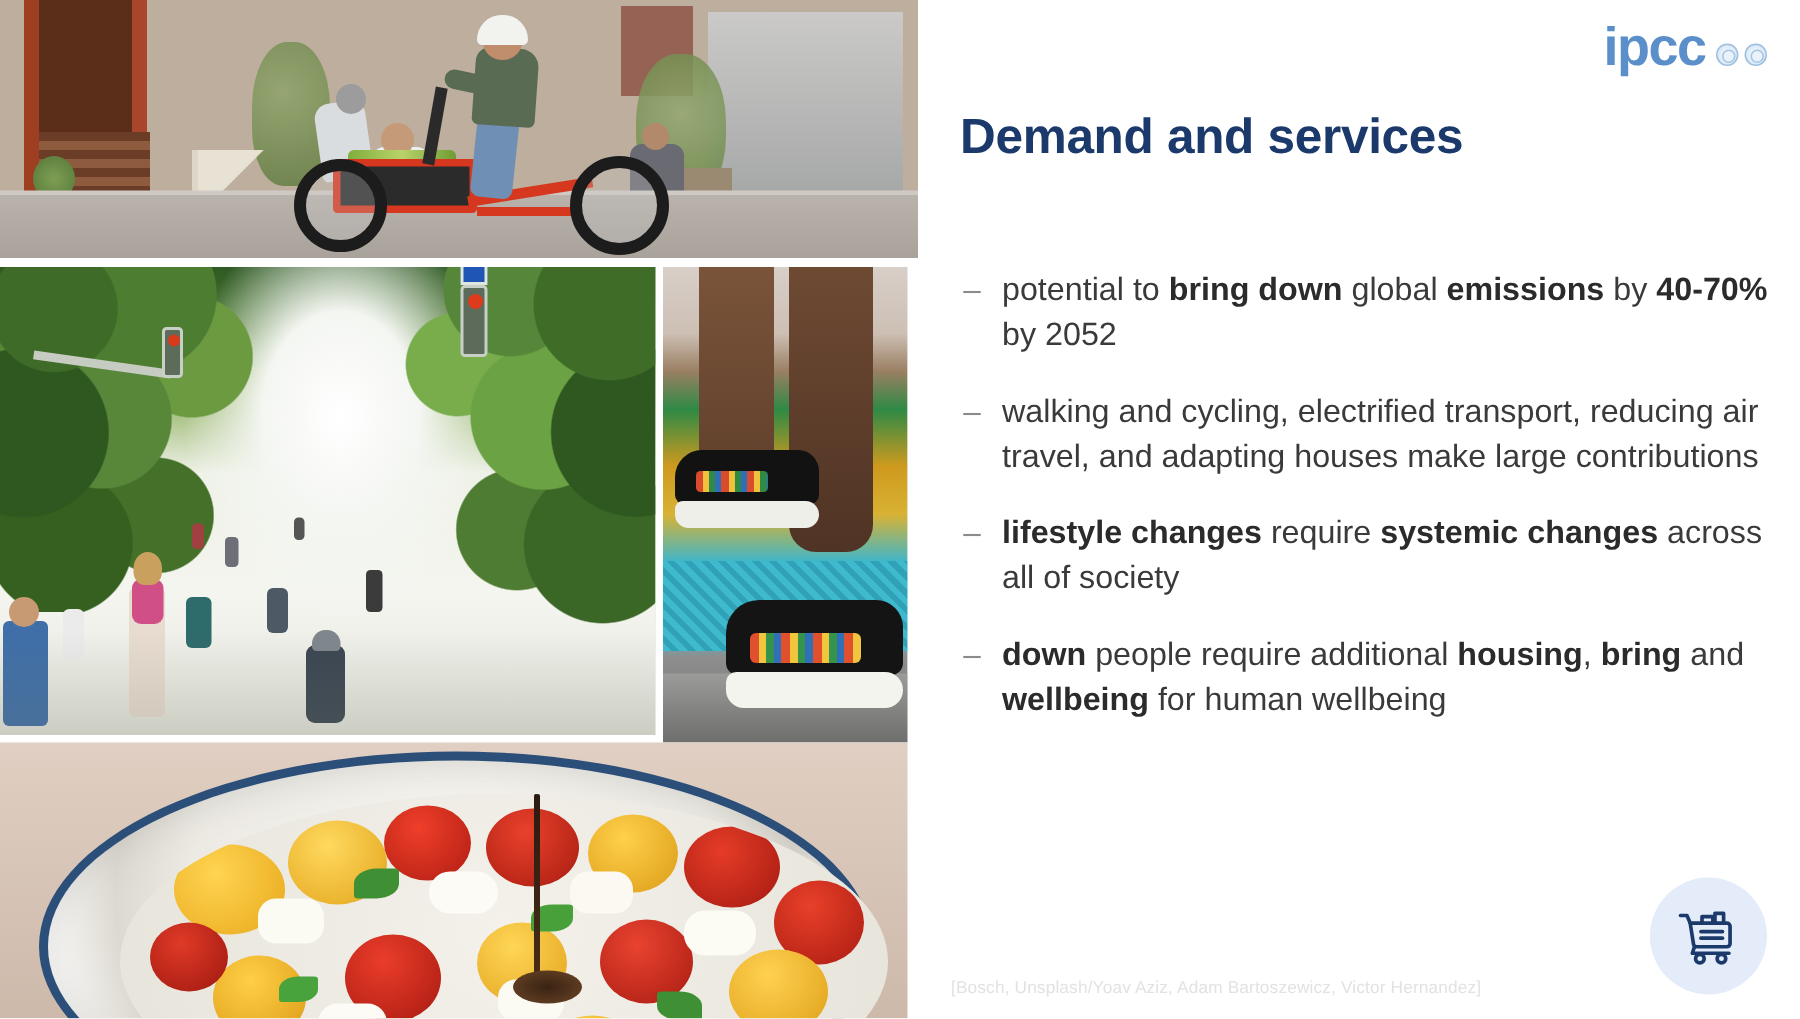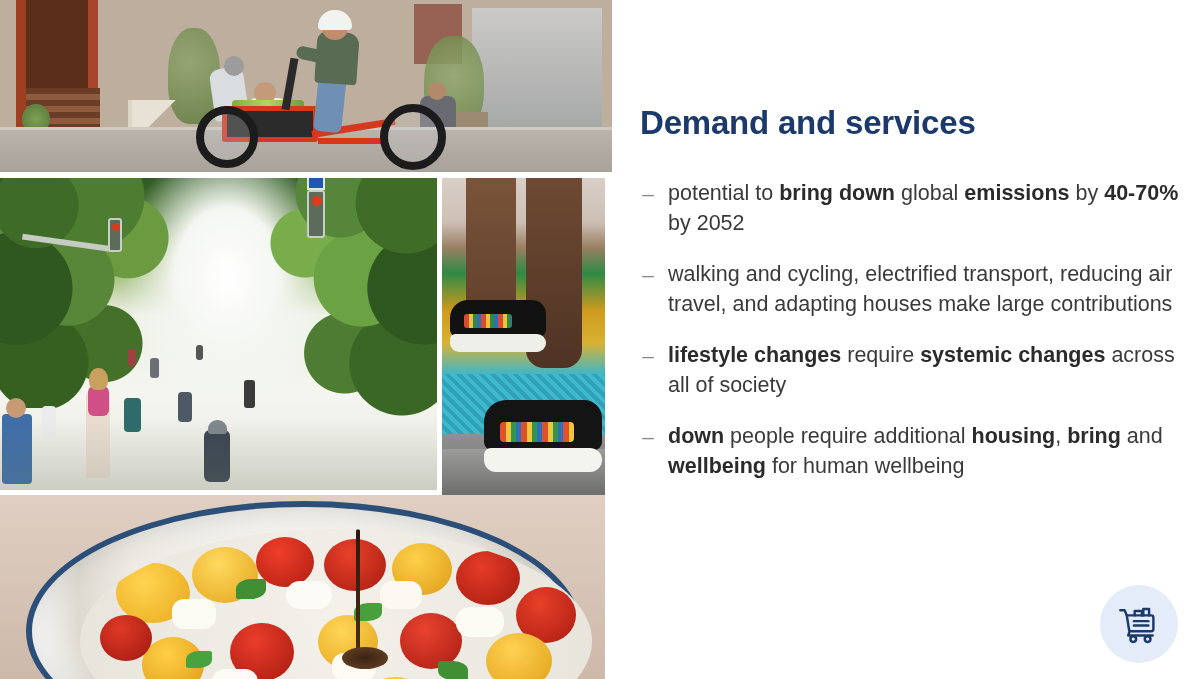--- a/index.html
+++ b/index.html
@@ -174,21 +174,21 @@
 
   .logo-wrap { position:absolute; right:22px; top:14px; display:flex; align-items:flex-start; gap:7px; }
   .logo-text { font-size:36px; font-weight:700; letter-spacing:-1px; color:#5b8fc9;
     font-family:"Liberation Sans", sans-serif; line-height:.95; }
   .un-emblems { display:flex; gap:4px; margin-top:15px; }
   .emblem { width:15px; height:15px; border-radius:50%; border:1.4px solid #9cbfe0;
     background:radial-gradient(circle,#eaf2fa 40%,#c9ddef); position:relative; }
   .emblem::after { content:""; position:absolute; left:3px; top:3px; width:7px; height:7px;
     border-radius:50%; border:1px solid #a5c6e4; }
 
-  .slide-title { position:absolute; left:28px; top:104px; font-size:33px; font-weight:700;
+  .slide-title { position:absolute; left:28px; top:72px; font-size:33px; font-weight:700;
     color:#1b3a6b; letter-spacing:-.2px; }
 
   .bullets { position:absolute; left:16px; top:178px; width:560px; }
   .bullet { display:flex; margin-bottom:21px; }
   .bullet:last-child { margin-bottom:0; }
   .dash { width:40px; flex:0 0 40px; color:#8b8b8b; font-size:21px; line-height:30px;
     text-align:center; padding-top:1px; }
   .btext { flex:1; font-size:21.5px; line-height:30px; color:#3a3a3a; }
   .btext b { font-weight:700; color:#2b2b2b; }
 
@@ -319,20 +319,27 @@
         <div class="veg" style="left:358px;top:132px;width:30px;height:19px;background:#3f8f34;border-radius:10% 50% 10% 50%;"></div>
         <div class="veg" style="left:106px;top:122px;width:26px;height:17px;background:#49a33c;border-radius:50% 10% 50% 10%;"></div>
         <div class="drizzle"></div>
         <div class="drizzle-pool"></div>
       </div>
     </div>
   </div>
 
   <div class="content">
 
+    <div class="logo-wrap">
+      <div class="logo-text">ipcc</div>
+      <div class="un-emblems">
+        <span class="emblem"></span>
+        <span class="emblem"></span>
+      </div>
+    </div>
 
     <h1 class="slide-title">Demand and services</h1>
 
     <div class="bullets">
       <div class="bullet">
         <div class="dash">–</div>
         <div class="btext"><span>potential to </span><b>bring down</b><span> global </span><b>emissions</b><span> by </span><b>40-70%</b><span> by 2052</span></div>
       </div>
       <div class="bullet">
         <div class="dash">–</div>
@@ -341,20 +348,21 @@
       <div class="bullet">
         <div class="dash">–</div>
         <div class="btext"><b>lifestyle changes</b><span> require </span><b>systemic changes</b><span> across all of society</span></div>
       </div>
       <div class="bullet">
         <div class="dash">–</div>
         <div class="btext"><b>down</b><span> people require additional </span><b>housing</b><span>, </span><b>bring</b><span> and </span><b>wellbeing</b><span> for human wellbeing</span></div>
       </div>
     </div>
 
+    <div class="credits">[Bosch, Unsplash/Yoav Aziz, Adam Bartoszewicz, Victor Hernandez]</div>
 
     <div class="cart-badge">
       <svg viewBox="0 0 64 64" fill="none" stroke="#1b3a6b" stroke-width="3.4" stroke-linecap="round" stroke-linejoin="round">
         <path d="M6 13 h6 l3 7"></path>
         <path d="M15 20 h34 a3 3 0 0 1 3 3 v16 a3 3 0 0 1 -3 3 h-28 a3 3 0 0 1 -3 -3 z"></path>
         <path d="M19 42 l-2 6 h34"></path>
         <circle cx="24" cy="53" r="4"></circle>
         <circle cx="44" cy="53" r="4"></circle>
         <path d="M25 28 h20"></path>
         <path d="M25 34 h20"></path>

